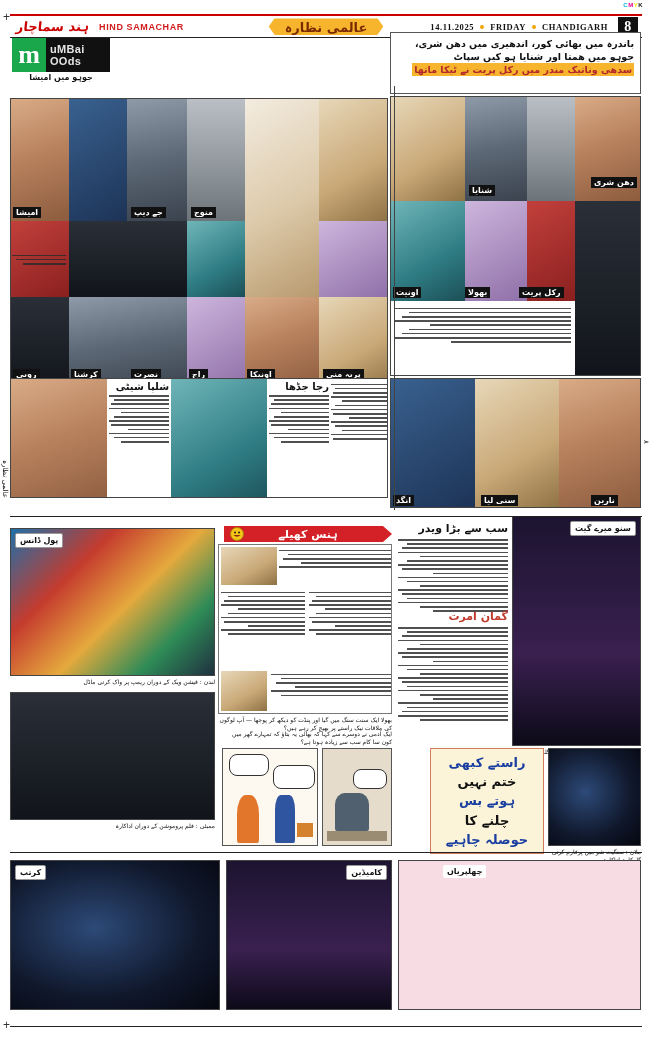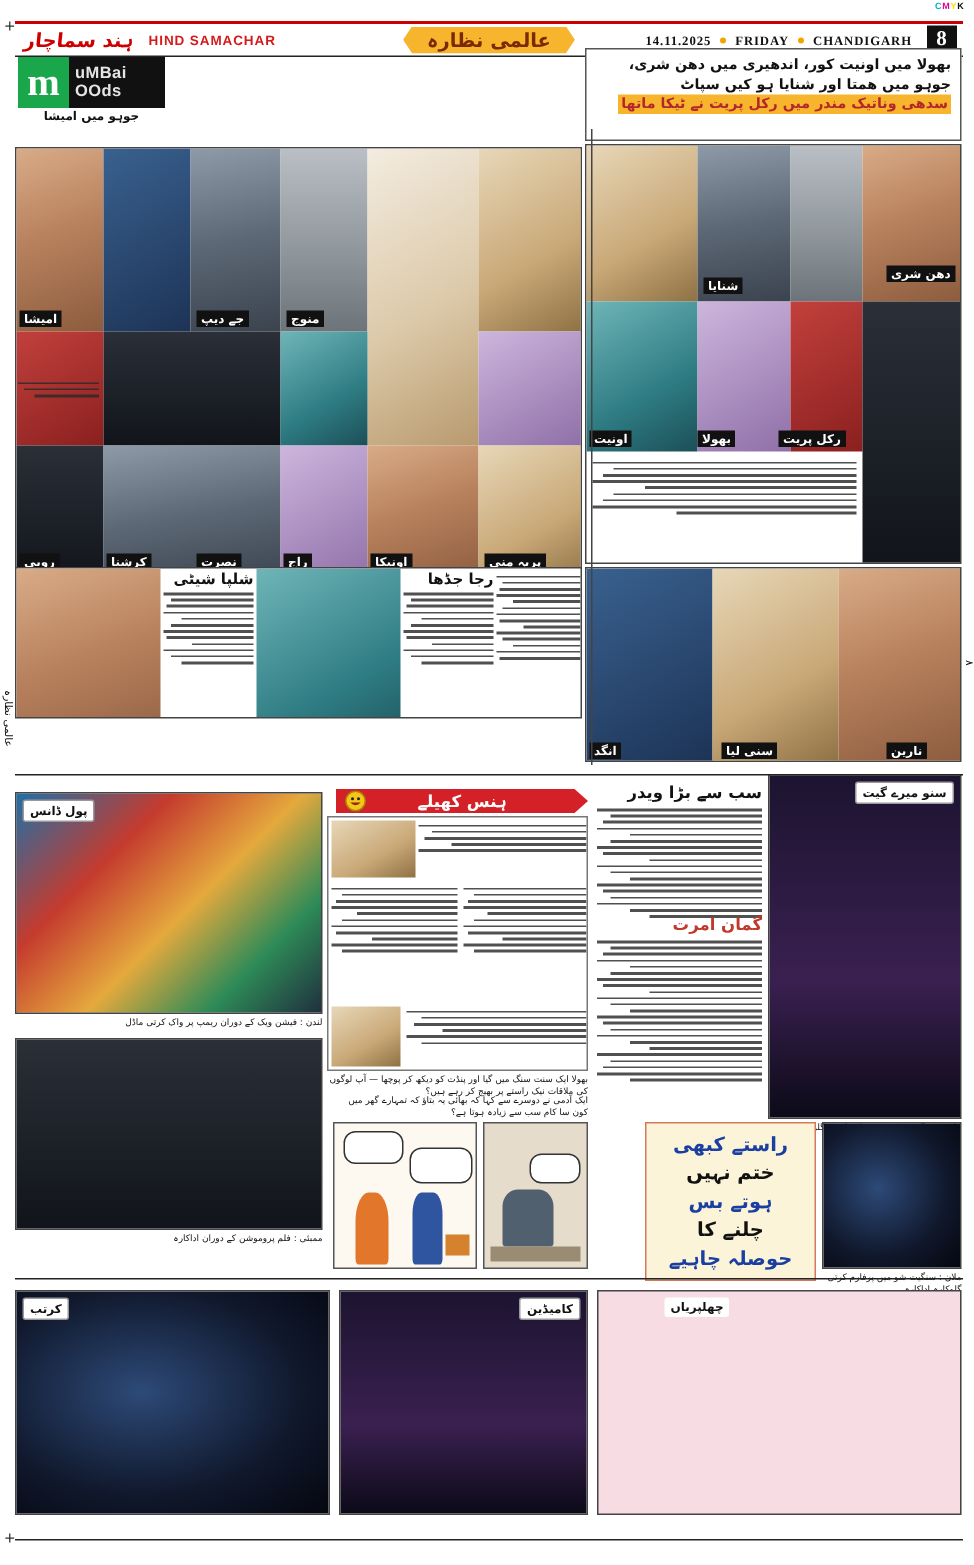--- a/index.html
+++ b/index.html
@@ -225,21 +225,21 @@
   <div class="logo-m">
     <div class="logo-green">m</div>
     <div class="logo-text">
       <b>uMBai</b>
       <b>OOds</b>
     </div>
   </div>
   <div class="minicap" style="left:12px; top:74px; width:98px; font-size:8px; font-weight:bold; text-align:center;">جوہو میں امیشا</div>
 
   <div class="hl-box">
-    <div class="hl-line">بھولا میں اونیت کور، اندھیری میں دھن شری،</div>
+    <div class="hl-line">باندرہ میں بھائی کور، اندھیری میں دھن شری،</div>
     <div class="hl-line">جوہو میں ھمتا اور شنایا ہو کیں سپاٹ</div>
     <div class="hl-line" style="color:#b5262c;"><span class="hl-under">سدھی وناتیک مندر میں رکل پریت نے ٹیکا ماتھا</span></div>
   </div>
 
   <div class="frame" style="left:10px; top:86px; width:378px; height:290px;margin-top:12px;">
 
     <div class="ph skin" style="left:0;   top:0;   width:58px;  height:122px;"></div>
     <div class="ph blue" style="left:58px;top:0;   width:58px;  height:122px;"></div>
     <div class="ph crowd" style="left:116px;top:0;  width:60px;  height:122px;"></div>
     <div class="ph street" style="left:176px;top:0;  width:58px;  height:122px;"></div>
@@ -297,21 +297,21 @@
         <div class="uline s4"></div>
     </div>
 
     <span class="namelabel" style="left:78px; top:88px;">شنایا</span>
     <span class="namelabel" style="left:200px;top:80px;">دھن شری</span>
     <span class="namelabel" style="left:2px;  top:190px;">اونیت</span>
     <span class="namelabel" style="left:74px; top:190px;">بھولا</span>
     <span class="namelabel" style="left:128px;top:190px;">رکل پریت</span>
   </div>
 
-  <div class="frame" style="left:10px; top:378px; width:378px; height:101px;">
+  <div class="frame" style="left:10px; top:378px; width:378px; height:120px;">
     <div class="ph skin" style="left:0; top:0; width:96px; height:130px;"></div>
 
     <div style="position:absolute; left:98px; top:2px; width:60px;">
       <div class="uhead" style="font-size:10px; text-align:right;">شلپا شیٹی</div>
       <div class="utext" style="margin-top:3px;">
         <div class="uline s1"></div>
           <div class="uline s2"></div>
           <div class="uline s5"></div>
         <div class="uline s1"></div>
           <div class="uline s3"></div>

